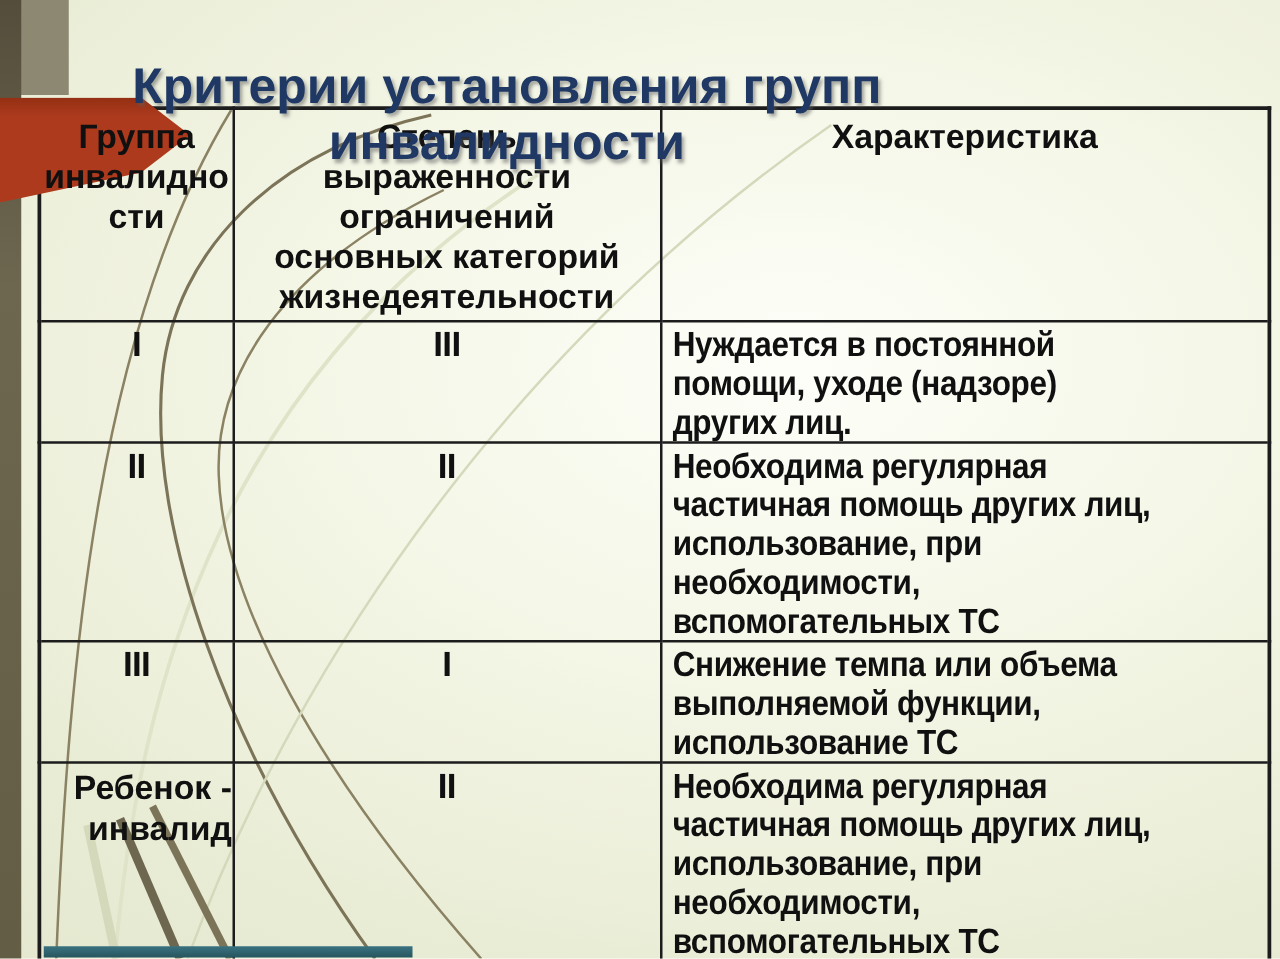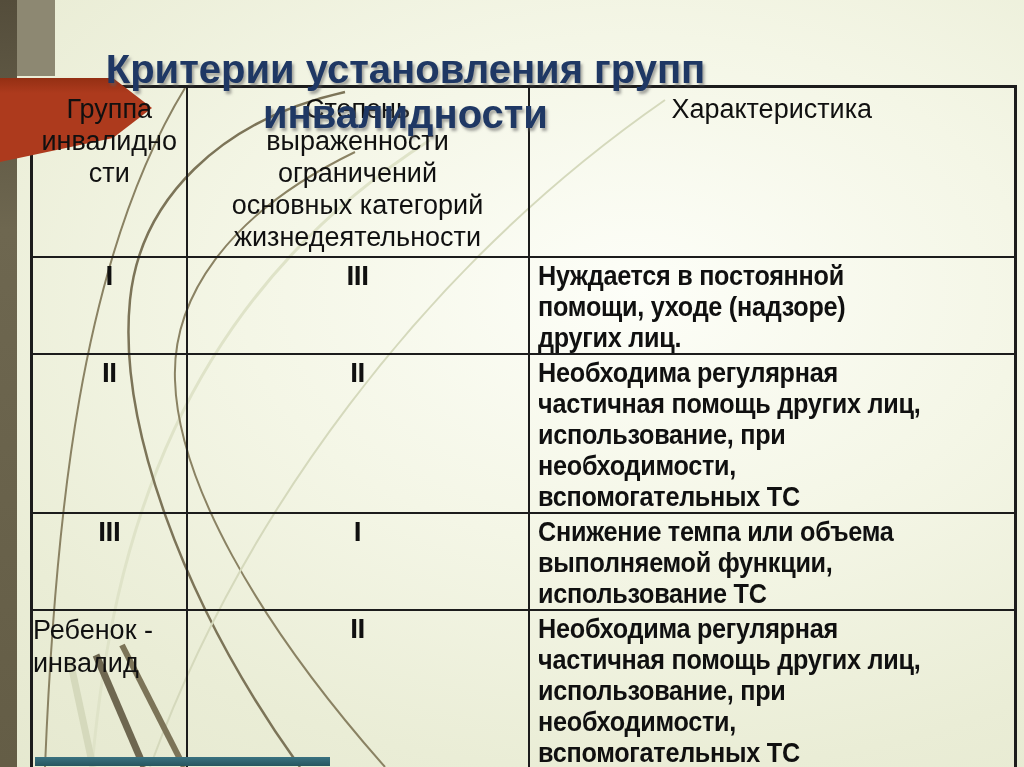--- a/index.html
+++ b/index.html
@@ -28,30 +28,30 @@
     border-collapse:collapse;table-layout:fixed;
     background:transparent;
   }
   table.crit td{
     border:2px solid var(--table-border,#1c1c1c);
     vertical-align:top;padding:0;color:#101010;
   }
   table.crit{border:3px solid var(--table-border,#1c1c1c);}
   .c-group{width:155px;} .c-degree{width:342px;} .c-char{width:487px;}
   .hdr{
-    font-weight:normal;font-size:27px;line-height:32px;text-align:center;
+    font-weight:bold;font-size:27px;line-height:32px;text-align:center;
     white-space:pre-line;padding-top:5px;letter-spacing:0;
   }
   .hdr-group span{position:relative;z-index:5;display:inline-block;}
   .cell-num{
     font-weight:bold;font-size:28px;line-height:30px;text-align:center;
     padding-top:3px;letter-spacing:-0.5px;
   }
   .cell-group-label{
-    font-weight:normal;font-size:27px;line-height:33px;text-align:left;
+    font-weight:bold;font-size:27px;line-height:33px;text-align:right;
     white-space:pre-line;padding-top:3px;
   }
   .cell-char{
     font-weight:bold;font-size:28px;line-height:31px;text-align:left;
     white-space:pre-line;padding:2px 6px 0 9px;letter-spacing:-0.3px;
     transform:scaleX(0.9);transform-origin:left top;width:111%;
   }
   
   .red-arrow{
     position:absolute;left:0;top:78px;width:152px;height:84px;z-index:3;

